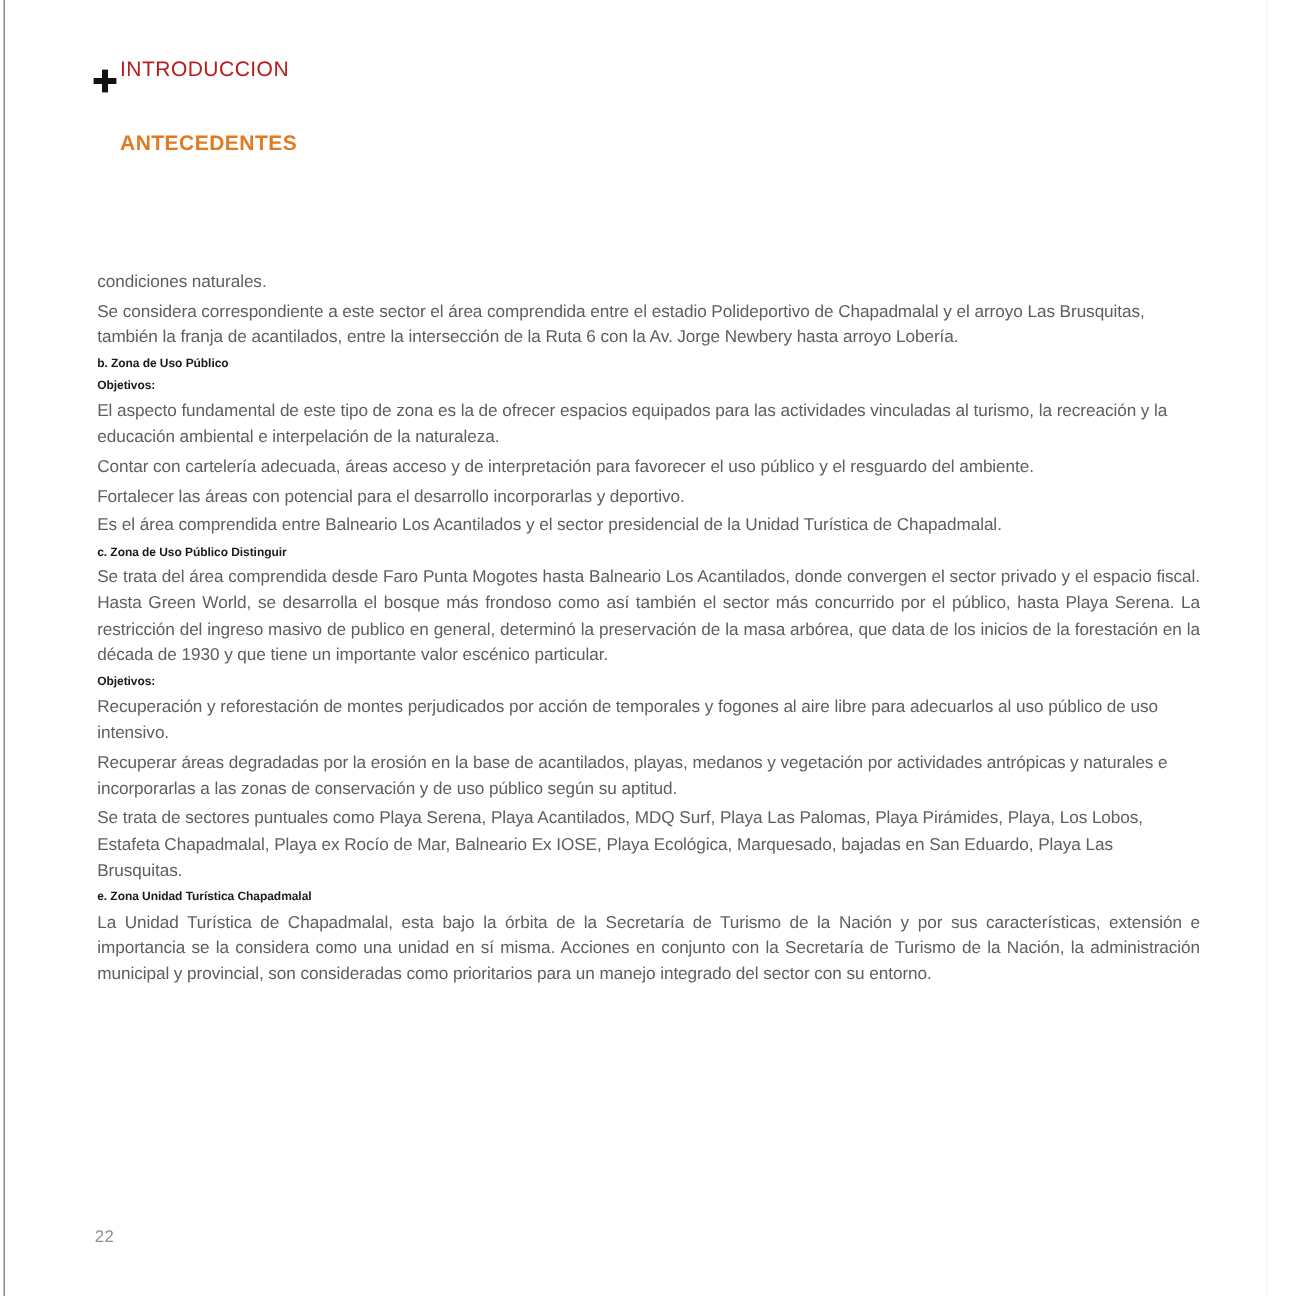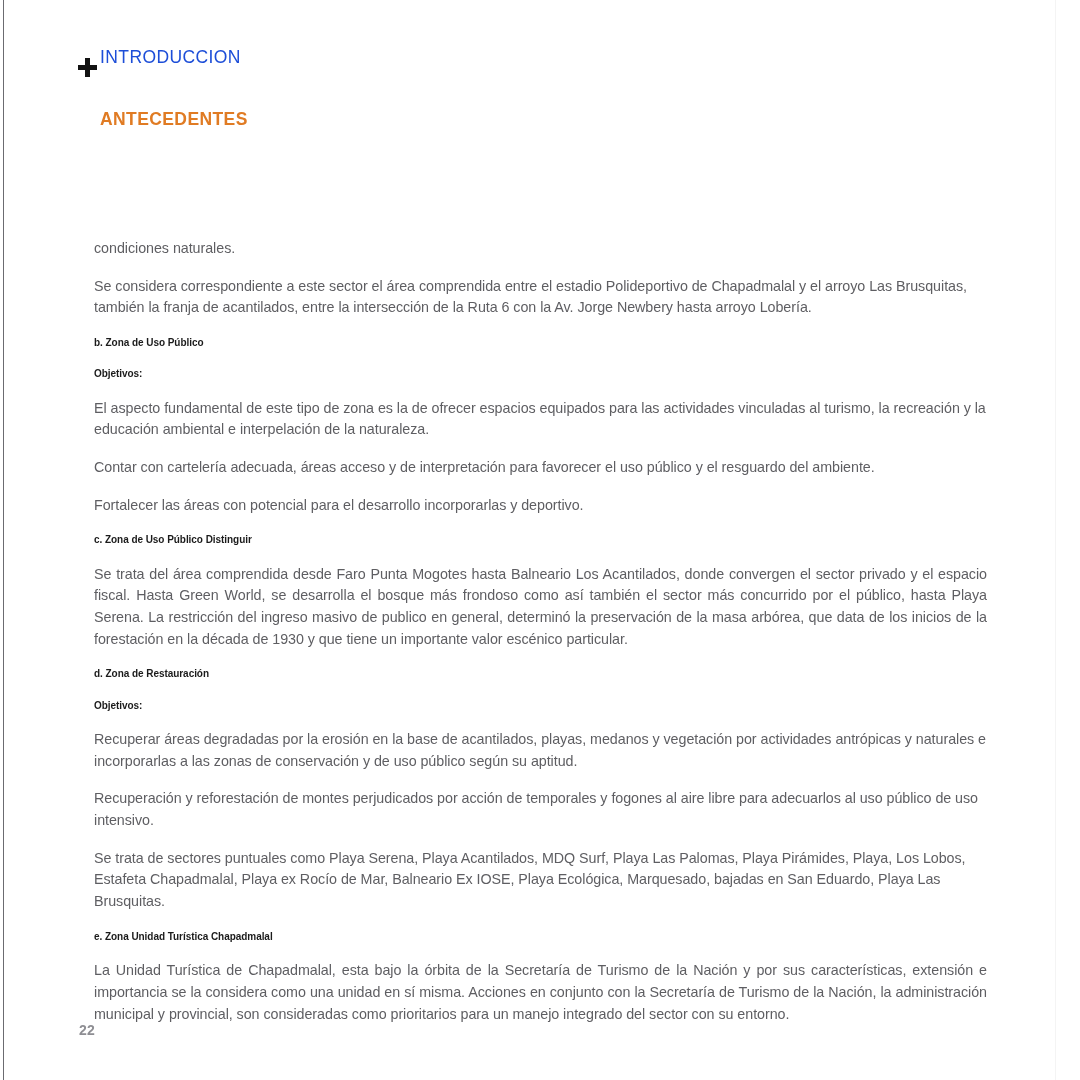--- a/index.html
+++ b/index.html
@@ -75,41 +75,41 @@
     height: 19px;
   }
   .header-lines {
     display: flex;
     flex-direction: column;
     line-height: 1.03;
   }
   .header-kicker {
     font-size: 17.5px;
     letter-spacing: 0.4px;
-    color: #1d4ed8;
+    color: #b91c1c;
     font-weight: 400;
   }
   .header-title {
     font-size: 17.5px;
     letter-spacing: 0.4px;
     color: #e07b23;
     font-weight: 700;
     margin-top: 44px;
   }
 
   
   .content {
     position: absolute;
     left: 78px;
     top: 222px;
     width: 925px;
   }
 
   p, h3 {
-    margin: 16px;
+    margin: 3px;
     padding: 0;
   }
 
   .para {
     font-size: 14.3px;
     line-height: 1.52;
     color: #5e5e62;
     font-weight: 400;
     letter-spacing: -0.05px;
   }
@@ -125,21 +125,21 @@
     font-weight: 700;
     letter-spacing: -0.05px;
   }
 
   
   .page-number {
     position: absolute;
     left: 79px;
     top: 1022px;
     font-size: 14px;
-    font-weight: 700;
+    font-weight: 400;
     color: #8e8e93;
     letter-spacing: 0.3px;
   }
 </style>
 </head>
 <body>
 
 <div class="page">
 
   <div class="left-edge-rule"></div>
@@ -154,26 +154,26 @@
   </div>
 
   <div class="content">
       <p class="para">condiciones naturales.</p>
       <p class="para">Se considera correspondiente a este sector el área comprendida entre el estadio Polideportivo de Chapadmalal y el arroyo Las Brusquitas, también la franja de acantilados, entre la intersección de la Ruta 6 con la Av. Jorge Newbery hasta arroyo Lobería.</p>
       <p class="subhead">b. Zona de Uso Público</p>
       <p class="subhead">Objetivos:</p>
       <p class="para">El aspecto fundamental de este tipo de zona es la de ofrecer espacios equipados para las actividades vinculadas al turismo, la recreación y la educación ambiental e interpelación de la naturaleza.</p>
       <p class="para">Contar con cartelería adecuada, áreas acceso y de interpretación para favorecer el uso público y el resguardo del ambiente.</p>
       <p class="para">Fortalecer las áreas con potencial para el desarrollo incorporarlas y deportivo.</p>
+      <p class="para">Es el área comprendida entre Balneario Los Acantilados y el sector presidencial de la Unidad Turística de Chapadmalal.</p>
       <p class="subhead">c. Zona de Uso Público Distinguir</p>
       <p class="para justify">Se trata del área comprendida desde Faro Punta Mogotes hasta Balneario Los Acantilados, donde convergen el sector privado y el espacio fiscal. Hasta Green World, se desarrolla el bosque más frondoso como así también el sector más concurrido por el público, hasta Playa Serena. La restricción del ingreso masivo de publico en general, determinó la preservación de la masa arbórea, que data de los inicios de la forestación en la década de 1930 y que tiene un importante valor escénico particular.</p>
-      <p class="subhead">d. Zona de Restauración</p>
       <p class="subhead">Objetivos:</p>
+      <p class="para">Recuperación y reforestación de montes perjudicados por acción de temporales y fogones al aire libre para adecuarlos al uso público de uso intensivo.</p>
       <p class="para">Recuperar áreas degradadas por la erosión en la base de acantilados, playas, medanos y vegetación por actividades antrópicas y naturales e incorporarlas a las zonas de conservación y de uso público según su aptitud.</p>
-      <p class="para">Recuperación y reforestación de montes perjudicados por acción de temporales y fogones al aire libre para adecuarlos al uso público de uso intensivo.</p>
       <p class="para">Se trata de sectores puntuales como Playa Serena, Playa Acantilados, MDQ Surf, Playa Las Palomas, Playa Pirámides, Playa, Los Lobos, Estafeta Chapadmalal, Playa ex Rocío de Mar, Balneario Ex IOSE, Playa Ecológica, Marquesado, bajadas en San Eduardo, Playa Las Brusquitas.</p>
       <p class="subhead">e. Zona Unidad Turística Chapadmalal</p>
       <p class="para justify">La Unidad Turística de Chapadmalal, esta bajo la órbita de la Secretaría de Turismo de la Nación y por sus características, extensión e importancia se la considera como una unidad en sí misma. Acciones en conjunto con la Secretaría de Turismo de la Nación, la administración municipal y provincial, son consideradas como prioritarios para un manejo integrado del sector con su entorno.</p>
     </div>
 
   <div class="page-number">22</div>
 
 </div>
 
 </body></html>

